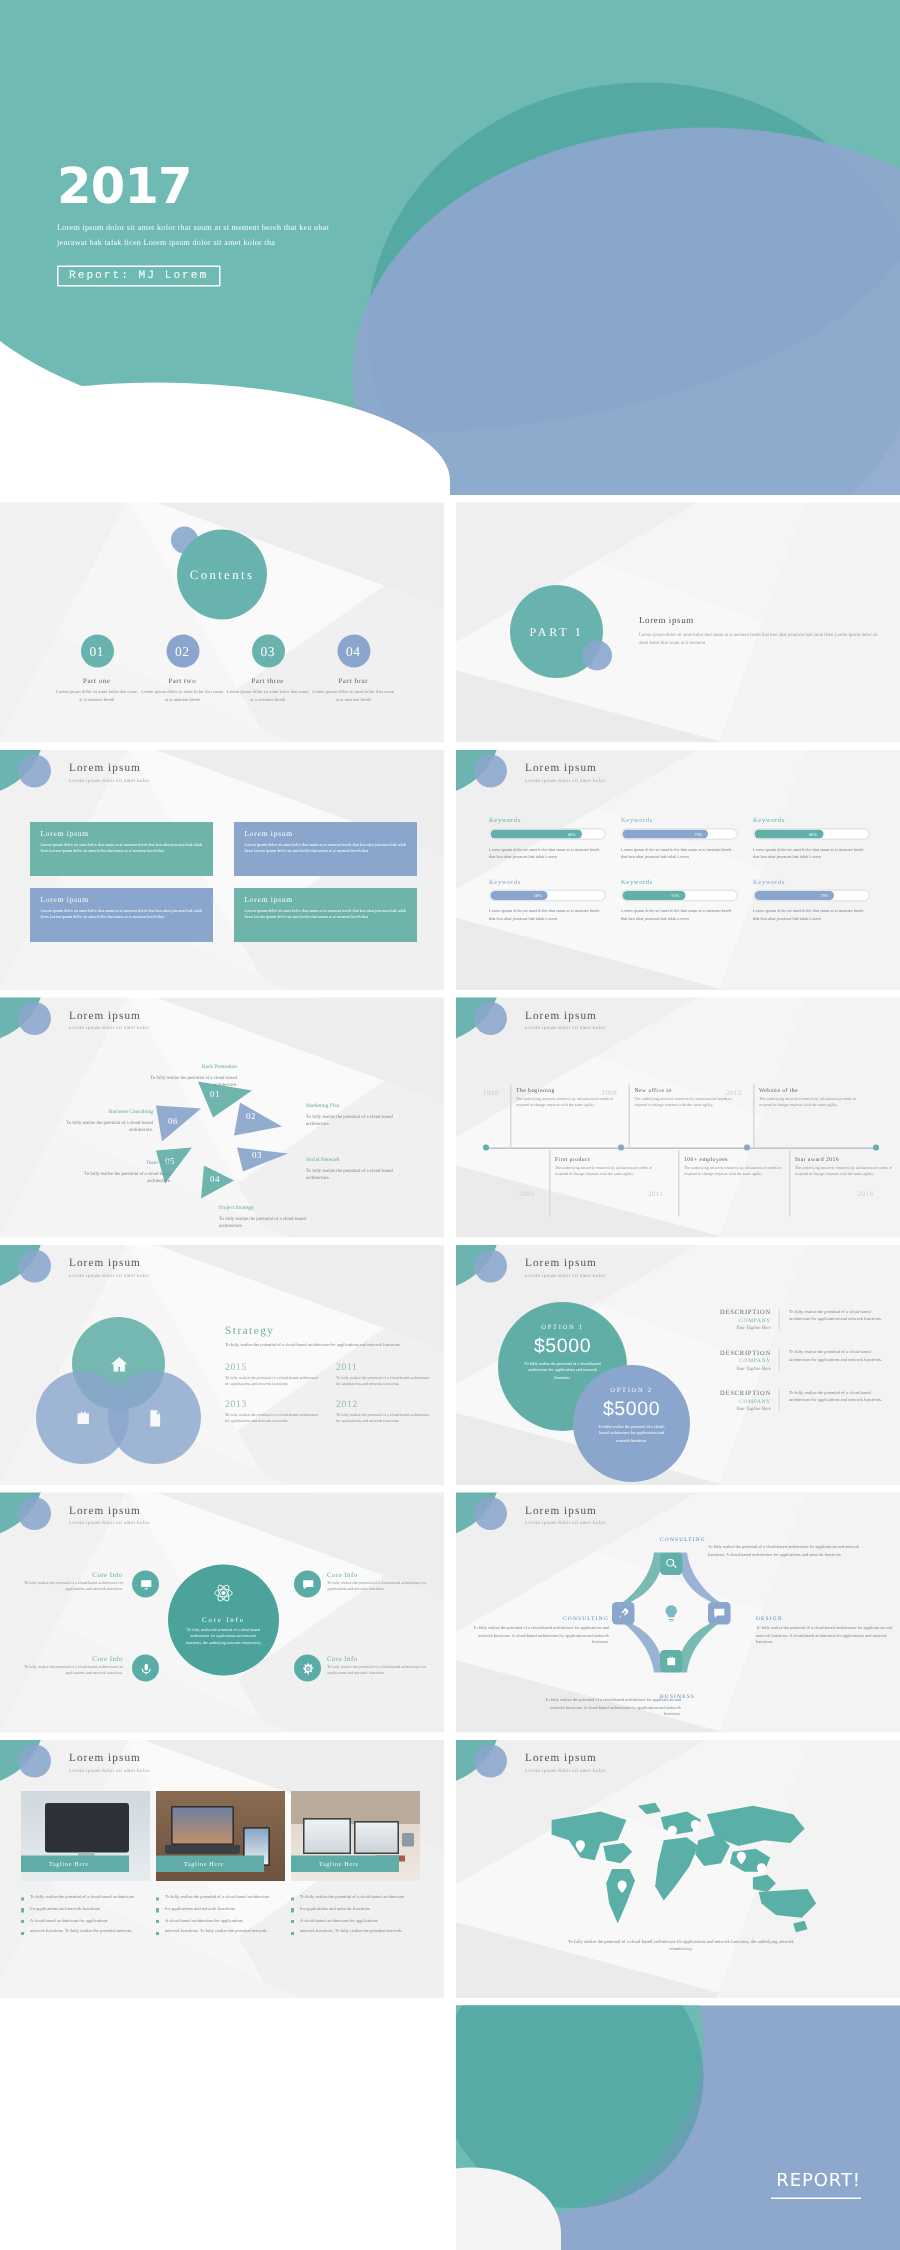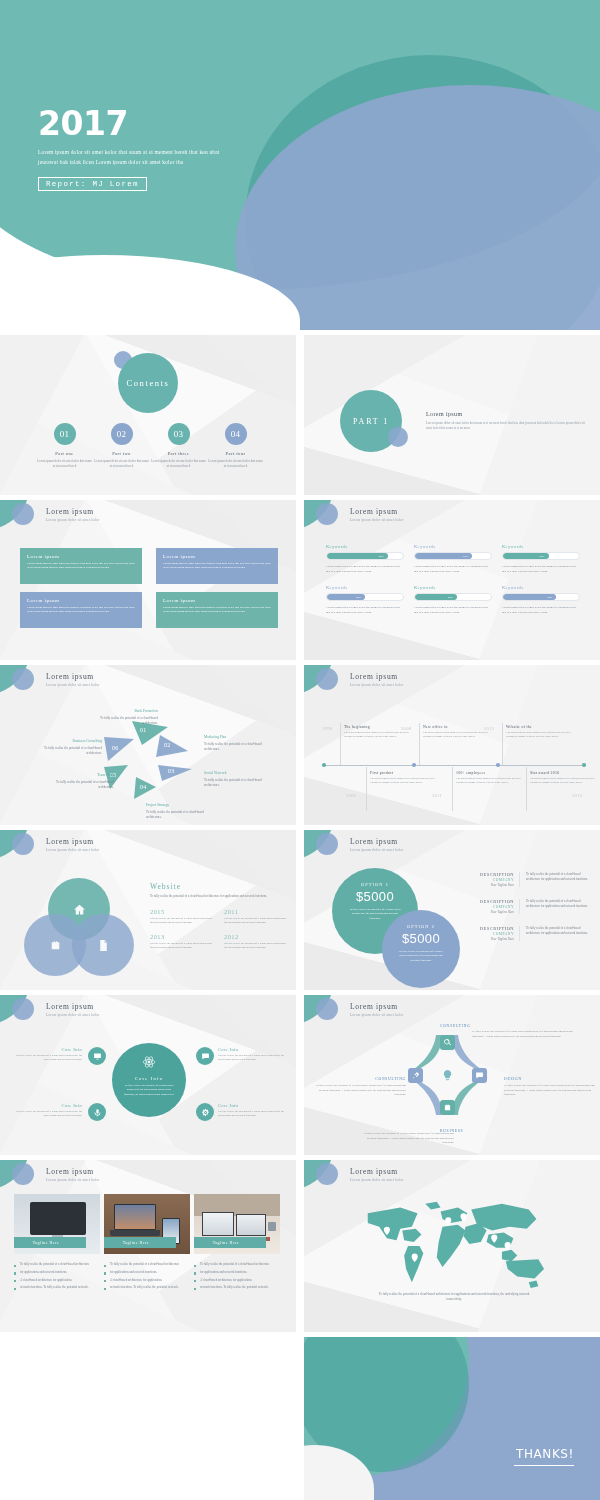--- a/index.html
+++ b/index.html
@@ -539,21 +539,21 @@
       <svg viewBox="0 0 24 24">
           <path d="M9 4h6v2h4v13H5V6h4zm2 0v2h2V4z"></path>
         </svg>
     </div>
     <div class="v v3">
       <svg viewBox="0 0 24 24">
           <path d="M6 2h8l4 4v16H6zm8 1v4h4"></path>
         </svg>
     </div>
     <div class="right">
-      <h4>Website</h4>
+      <h4>Strategy</h4>
       <p>To fully realize the potential of a cloud-based architecture for applications and network functions.</p>
       <div class="yg">
         <div class="yi">
           <h5>2015</h5>
           <p>To fully realize the potential of a cloud-based architecture for applications and network functions.</p>
         </div>
         <div class="yi">
           <h5>2011</h5>
           <p>To fully realize the potential of a cloud-based architecture for applications and network functions.</p>
         </div>
@@ -838,18 +838,18 @@
       </svg>
     </div>
     <div class="mcap">To fully realize the potential of a cloud-based architecture for applications and network functions, the underlying network connectivity.</div>
   </section>
 
   <section class="slide" id="thanks" style="left:304px;top:1337px;width:296px;height:163px">
     <div class="t1"></div>
     <div class="t2"></div>
     <div class="wc"></div>
     <div class="tx">
-      <span>THANKS!</span>
+      <span>REPORT!</span>
       <div class="ul"></div>
     </div>
   </section>
 
 </div>
 
 </body></html>

